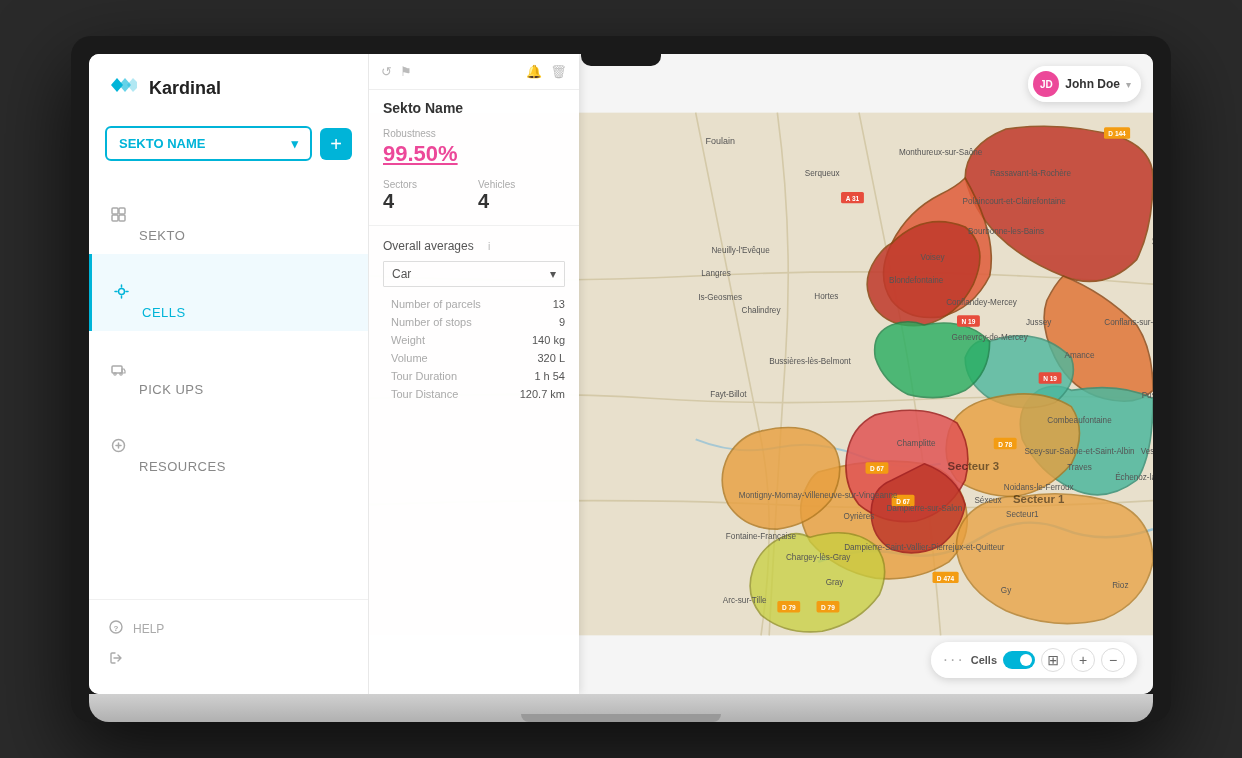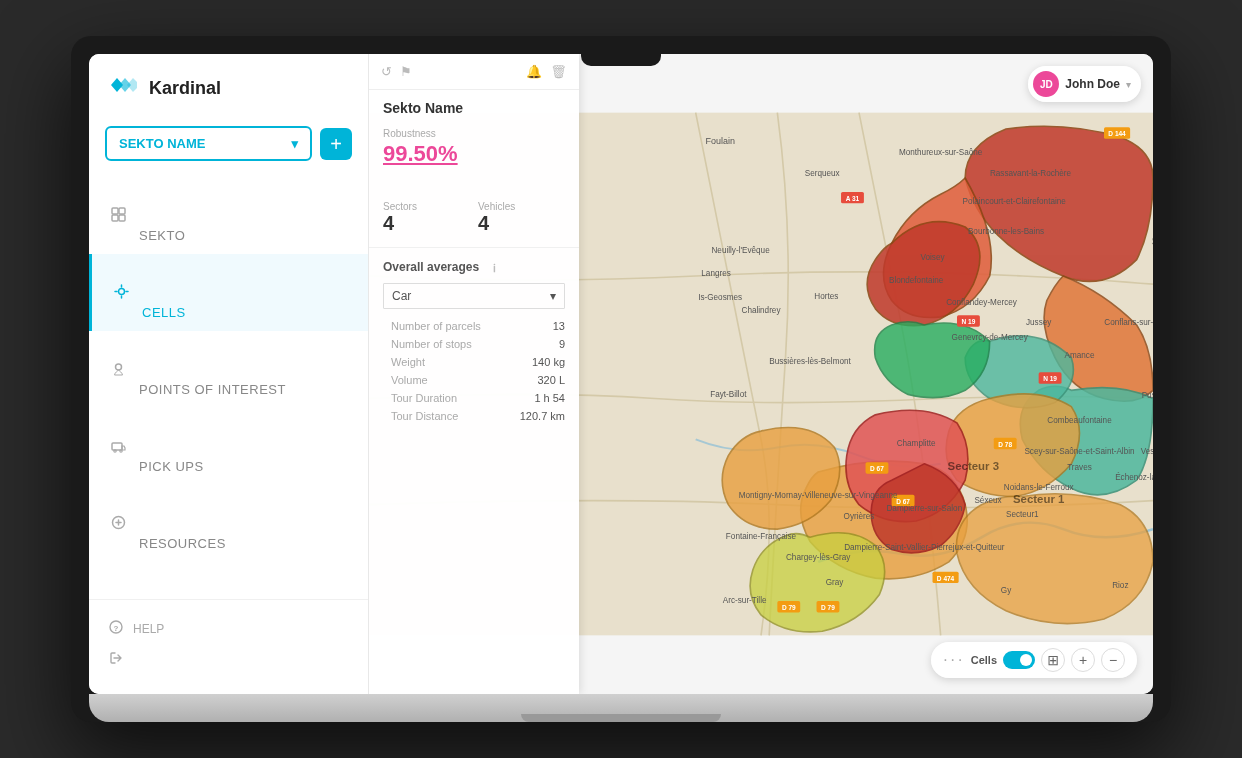--- a/index.html
+++ b/index.html
@@ -236,46 +236,45 @@
     .metric-value {
       font-size: 22px;
       font-weight: 700;
       color: #333;
     }
     .metric-value.green { color: #ec4899; text-decoration: underline; }
     .metrics-row {
       display: flex;
       gap: 8px;
       padding: 6px 14px;
-      margin-top: 22px;
     }
     .metric-small {
       flex: 1;
     }
     .metric-small-label {
       font-size: 10px;
       color: #aaa;
     }
     .metric-small-value {
       font-size: 20px;
       font-weight: 700;
       color: #333;
     }
     .section-divider {
       height: 1px;
       background: #f0f0f0;
       margin: 6px 0;
     }
     .averages-header {
       display: flex;
-      align-items: flex-start;
+      align-items: center;
       gap: 14px;
       padding: 6px 14px 4px;
       font-size: 12px;
-      font-weight: 700;
+      font-weight: 400;
       color: #555;
     }
     .averages-header .info-icon {
       color: #bbb;
       font-size: 11px;
     }
     .vehicle-select {
       margin: 4px 14px;
       border: 1px solid #ddd;
       border-radius: 1px;
@@ -451,29 +450,20 @@
           <span class="nav-label">SEKTO</span>
         </div>
         <div class="nav-item active">
           <span class="nav-icon">
             <svg width="15" height="15" viewBox="0 0 15 15" fill="none">
               <circle cx="7.5" cy="7.5" r="3" stroke="#00b4d8" stroke-width="1.5"></circle>
               <path d="M7.5 1v2M7.5 12v2M1 7.5h2M12 7.5h2" stroke="#00b4d8" stroke-width="1.5" stroke-linecap="round"></path>
             </svg>
           </span>
           <span class="nav-label">CELLS</span>
-        </div>
-        <div class="nav-item">
-          <span class="nav-icon">
-            <svg width="15" height="15" viewBox="0 0 15 15" fill="none">
-              <circle cx="7.5" cy="6" r="3" stroke="#aaa" stroke-width="1.5"></circle>
-              <path d="M7.5 9c0 0-4 3-4 5h8c0-2-4-5-4-5z" stroke="#aaa" stroke-width="1" fill="none"></path>
-            </svg>
-          </span>
-          <span class="nav-label">POINTS OF INTEREST</span>
         </div>
         <div class="nav-item">
           <span class="nav-icon">
             <svg width="15" height="15" viewBox="0 0 15 15" fill="none">
               <rect x="1" y="5" width="10" height="7" rx="1" stroke="#aaa" stroke-width="1.5"></rect>
               <path d="M11 8h2l1 2v2h-3V8z" stroke="#aaa" stroke-width="1.2"></path>
               <circle cx="4" cy="13" r="1.2" stroke="#aaa" stroke-width="1.2"></circle>
               <circle cx="10" cy="13" r="1.2" stroke="#aaa" stroke-width="1.2"></circle>
             </svg>
           </span>

